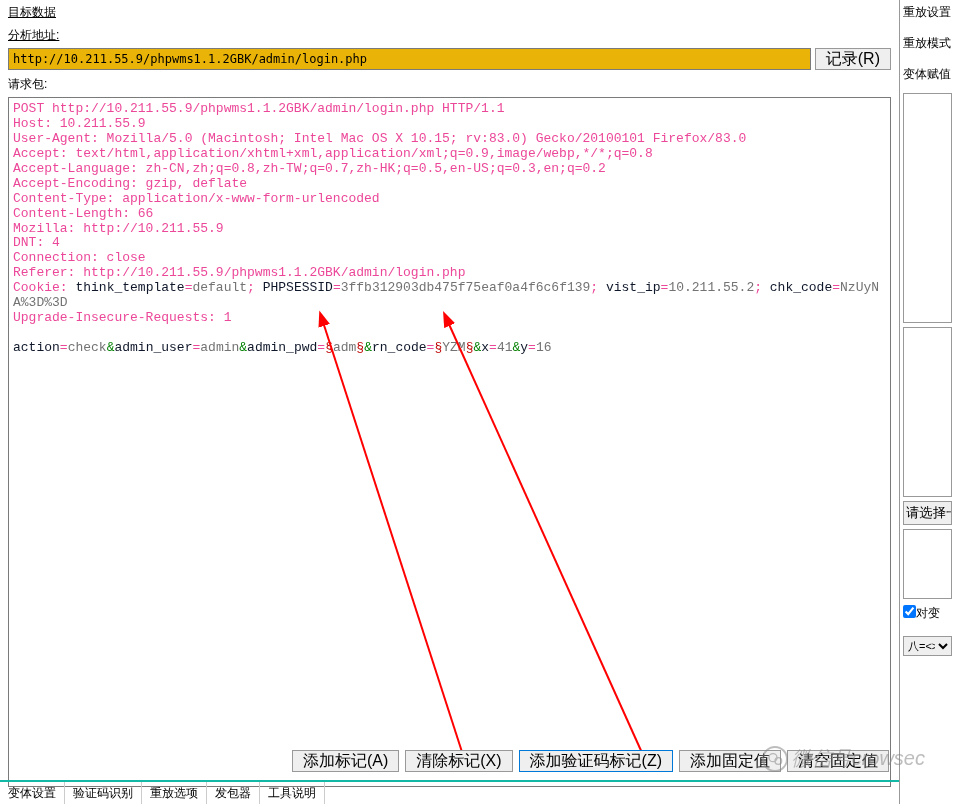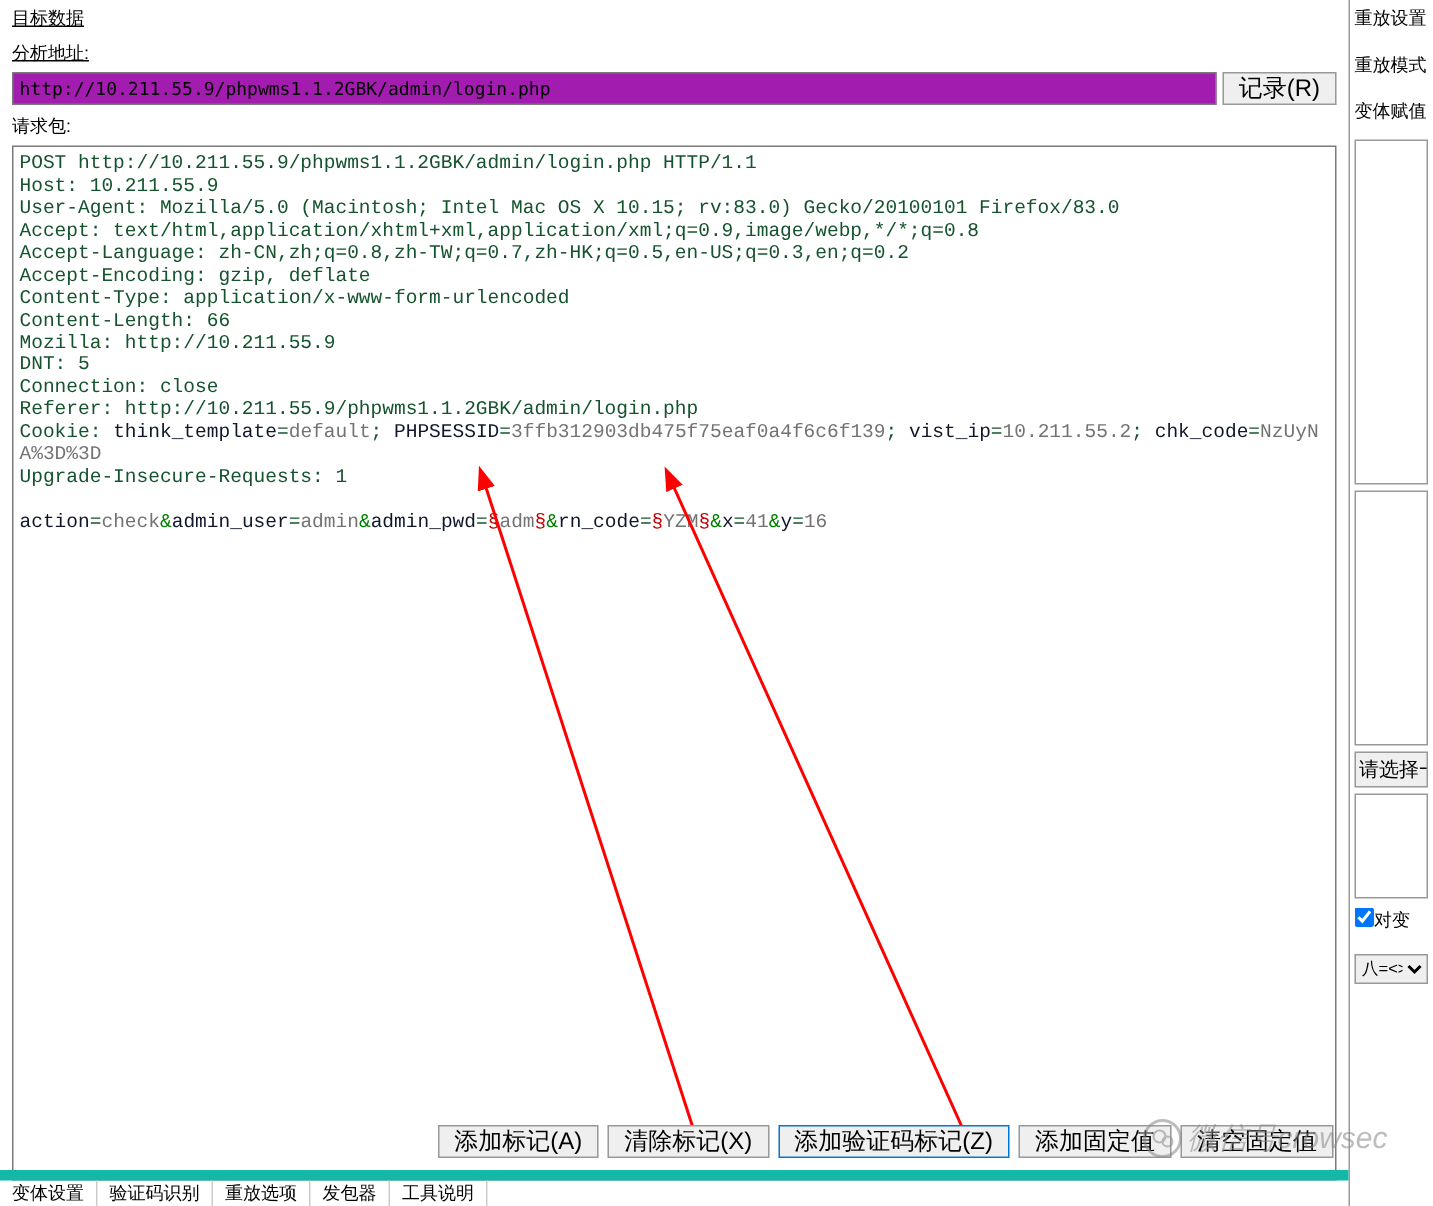--- a/index.html
+++ b/index.html
@@ -16,21 +16,21 @@
     position: absolute;
     left: 0; top: 0;
     width: 900px;
     height: 804px;
     border-right: 1px solid #999;
   }
   .hdr-line { padding: 4px 8px 2px 8px; font-size: 12px; text-decoration: underline; }
   .row-addr { display:flex; align-items:center; padding: 2px 8px 4px 8px; gap:4px;}
   .addr-input {
     flex:1; height:22px; font-family:"SimSun", monospace; font-size:12px;
-    border:1px solid #7a7a7a; padding:2px 4px; background:#a21caf;
+    border:1px solid #7a7a7a; padding:2px 4px; background:#eab308;
   }
   .btn {
     font-size:16px; height:22px; padding:0 10px;
     background:#efefef; border:1px solid #999; cursor:pointer;
     font-family:"Microsoft YaHei", SimSun, Arial;
   }
   .req-label { padding:2px 8px; }
   .request-box {
     margin: 2px 8px 0 8px;
     height: 690px;
@@ -51,21 +51,21 @@
     display:flex;
     justify-content:flex-end;
     gap:6px;
     padding: 4px 10px;
     margin-top: 22px;
   }
   .bottom-tabs {
     position:absolute;
     bottom:0; left:0; right:0;
     height:24px;
-    border-top:7px solid #14b8a6;
+    border-top:2px solid #14b8a6;
     display:flex;
     align-items:flex-start;
     font-size:12px;
   }
   .tab-item { padding:0 8px; height:100%; display:flex; align-items:center; cursor:pointer; border-right:1px solid #ccc;}
   .right-panel {
     position:absolute;
     left:901px; top:0; width:54px; height:804px;
     padding:4px 2px;
     font-size:12px;
@@ -83,21 +83,21 @@
     opacity:0.55;
     font-style:italic;
     display:flex;
     align-items:center;
     gap:4px;
     pointer-events:none;
   }
   .wm-icon { width:26px;height:26px;border:2px solid #888;border-radius:50%; display:flex;align-items:center;justify-content:center;}
 
   
-  .c-black { color:#14532d;}
+  .c-black { color:#ec4899;}
   .c-blue { color:#0f172a;}
   .c-red { color:#737373;}
   .c-green { color:#008000;}
   .marker { color:#c00000;}
 
   
   .svg-overlay {
     position:absolute; left:8px; top:90px; width:884px; height:686px;
     pointer-events:none;
   }
@@ -120,21 +120,21 @@
 
   <div class="request-box"><span class="c-black">POST http://10.211.55.9/phpwms1.1.2GBK/admin/login.php HTTP/1.1</span>
 <span class="c-black">Host: 10.211.55.9</span>
 <span class="c-black">User-Agent: Mozilla/5.0 (Macintosh; Intel Mac OS X 10.15; rv:83.0) Gecko/20100101 Firefox/83.0</span>
 <span class="c-black">Accept: text/html,application/xhtml+xml,application/xml;q=0.9,image/webp,*/*;q=0.8</span>
 <span class="c-black">Accept-Language: zh-CN,zh;q=0.8,zh-TW;q=0.7,zh-HK;q=0.5,en-US;q=0.3,en;q=0.2</span>
 <span class="c-black">Accept-Encoding: gzip, deflate</span>
 <span class="c-black">Content-Type: application/x-www-form-urlencoded</span>
 <span class="c-black">Content-Length: 66</span>
 <span class="c-black">Mozilla: http://10.211.55.9</span>
-<span class="c-black">DNT: 5</span>
+<span class="c-black">DNT: 4</span>
 <span class="c-black">Connection: close</span>
 <span class="c-black">Referer: http://10.211.55.9/phpwms1.1.2GBK/admin/login.php</span>
 <span class="c-black">Cookie: </span><span class="c-blue">think_template</span><span class="c-black">=</span><span class="c-red">default</span><span class="c-black">; </span><span class="c-blue">PHPSESSID</span><span class="c-black">=</span><span class="c-red">3ffb312903db475f75eaf0a4f6c6f139</span><span class="c-black">; </span><span class="c-blue">vist_ip</span><span class="c-black">=</span><span class="c-red">10.211.55.2</span><span class="c-black">; </span><span class="c-blue">chk_code</span><span class="c-black">=</span><span class="c-red">NzUyNA%3D%3D</span>
 <span class="c-black">Upgrade-Insecure-Requests: 1</span>
 
 <span class="c-blue">action</span><span class="c-black">=</span><span class="c-red">check</span><span class="c-green">&amp;</span><span class="c-blue">admin_user</span><span class="c-black">=</span><span class="c-red">admin</span><span class="c-green">&amp;</span><span class="c-blue">admin_pwd</span><span class="c-black">=</span><span class="marker">§</span><span class="c-red">adm</span><span class="marker">§</span><span class="c-green">&amp;</span><span class="c-blue">rn_code</span><span class="c-black">=</span><span class="marker">§</span><span class="c-red">YZM</span><span class="marker">§</span><span class="c-green">&amp;</span><span class="c-blue">x</span><span class="c-black">=</span><span class="c-red">41</span><span class="c-green">&amp;</span><span class="c-blue">y</span><span class="c-black">=</span><span class="c-red">16</span></div>
 
   <svg class="svg-overlay">
     <defs>
       <marker id="ah" markerWidth="10" markerHeight="10" refX="2" refY="3" orient="auto">

